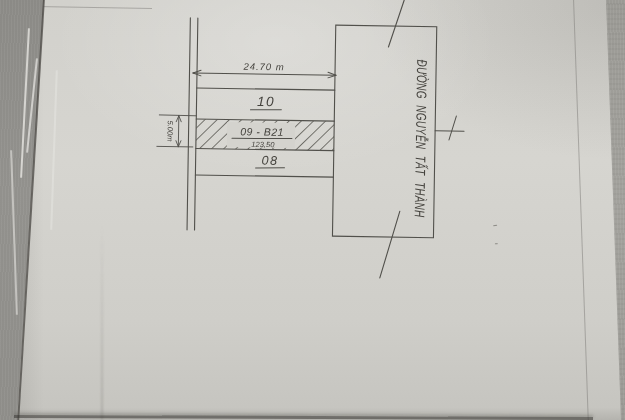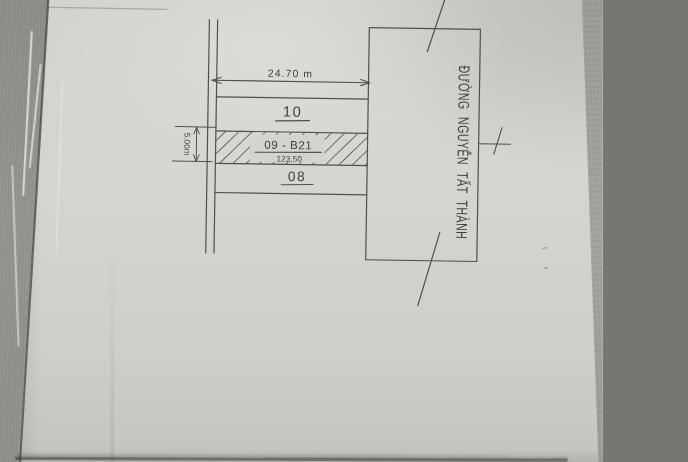--- a/index.html
+++ b/index.html
@@ -1,23 +1,24 @@
 <!DOCTYPE html>
 <html><head>
 <meta charset="utf-8">
 <style>
   html,body{margin:0;padding:0;background:#777672;}
   .scene{
-    position:relative;width:548px;height:420px;overflow:hidden;
+    position:relative;width:625px;height:420px;overflow:hidden;
     font-family:"Liberation Sans","DejaVu Sans",sans-serif;
     background:
       radial-gradient(ellipse 320px 190px at 44% 10%, rgba(255,255,255,.22), rgba(255,255,255,0) 70%),
       radial-gradient(ellipse 420px 260px at 100% 0%, rgba(108,106,102,.20), rgba(108,106,102,0) 62%),
       linear-gradient(90deg, rgba(96,94,90,.22) 0%, rgba(96,94,90,0) 7%),
       linear-gradient(180deg,#d2d1cc 0%,#d6d5d0 38%,#cfcec9 76%,#c6c5c0 97%,#b4b3ae 100%);
+    font-style: italic;
   }
   .outside{position:absolute;top:0;bottom:0;}
   .outside-left{
     left:0;width:46px;
     clip-path:polygon(0 0,44px 0,17px 420px,0 420px);
     background:
       repeating-linear-gradient(92deg, rgba(255,255,255,.05) 0 1px, rgba(255,255,255,0) 1px 3px),
       linear-gradient(170deg,#8b8a86 0%,#92918d 45%,#8e8d89 100%);
   }
   .outside-right{

